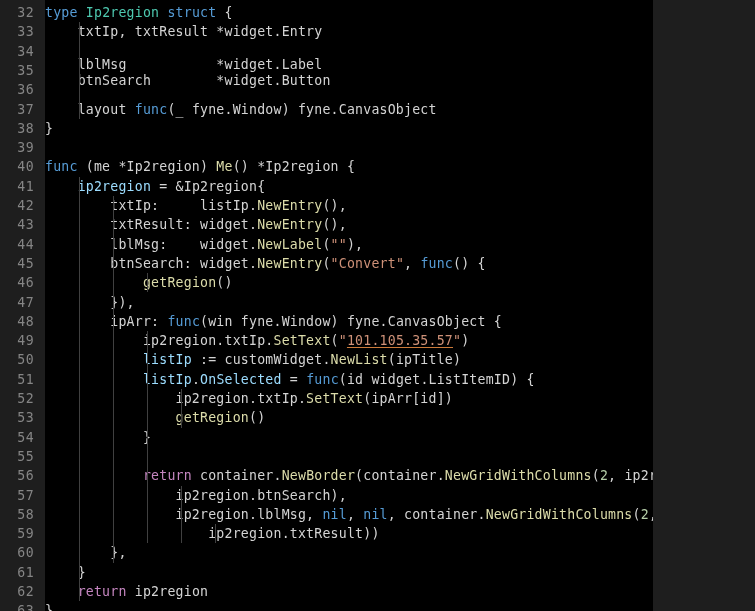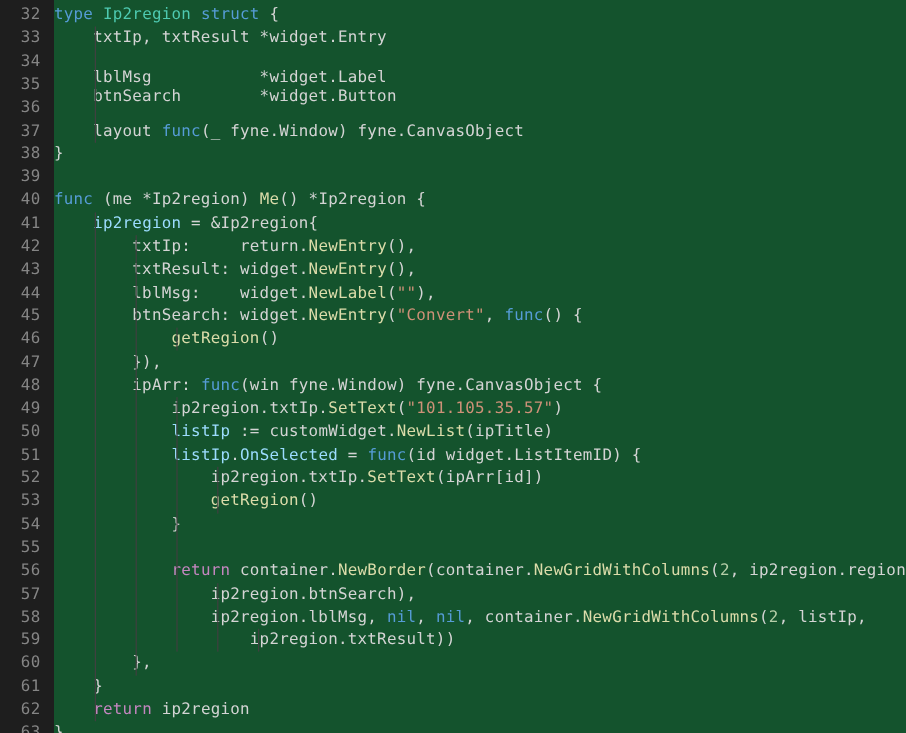--- a/index.html
+++ b/index.html
@@ -9,23 +9,23 @@
   }
   body {
     width: 755px;
     height: 611px;
     overflow: hidden;
     font-family: "DejaVu Sans Mono", "Liberation Mono", monospace;
   }
 
   #editor {
     position: relative;
-    width: 755px;
+    width: 653px;
     height: 611px;
-    background: #14532d;
+    background: #000000;
     overflow: hidden;
   }
 
   
   #gutter {
     position: absolute;
     left: 0;
     top: 0;
     width: 45px;
     height: 611px;
@@ -77,21 +77,21 @@
 
   
   .kw      { color: #569cd6; }  
   .ctl     { color: #c586c0; }  
   .typ     { color: #4ec9b0; }  
   .fn      { color: #dcdcaa; }  
   .var     { color: #9cdcfe; }  
   .str     { color: #ce9178; }  
   .num     { color: #b5cea8; }  
   .pl      { color: #d4d4d4; }  
-  .ulink   { text-decoration-color: #cd7b3a; text-decoration-thickness: 1px; text-underline-offset: 2px; margin-top: 32px; }
+  .ulink   { text-decoration: underline; text-decoration-color: #cd7b3a; text-decoration-thickness: 1px; text-underline-offset: 2px; margin-top: 32px; }
 </style>
 </head>
 <body>
 
 <div id="editor">
 
   <div id="gutter">
       <div class="ln" style="top: 3px;">32</div>
       <div class="ln" style="top: 22.3px;">33</div>
       <div class="ln" style="top: 41.6px;">34</div>
@@ -141,21 +141,21 @@
         <div class="line" style="top: 3px;"><span class="kw">type</span><span class="pl"> </span><span class="typ">Ip2region</span><span class="pl"> </span><span class="kw">struct</span><span class="pl"> {</span></div>
         <div class="line" style="top: 22.3px;"><span class="pl">    txtIp, txtResult *widget.Entry</span></div>
         <div class="line" style="top: 55px;"><span class="pl">    lblMsg           *widget.Label</span></div>
         <div class="line" style="top: 71px;"><span class="pl">    btnSearch        *widget.Button</span></div>
         <div class="line" style="top: 80.2px;">&nbsp;</div>
         <div class="line" style="top: 99.5px;"><span class="pl">    layout </span><span class="kw">func</span><span class="pl">(_ fyne.Window) fyne.CanvasObject</span></div>
         <div class="line" style="top: 118.8px;"><span class="pl">}</span></div>
         <div class="line" style="top: 138.1px;">&nbsp;</div>
         <div class="line" style="top: 157.4px;"><span class="kw">func</span><span class="pl"> (me *Ip2region) </span><span class="fn">Me</span><span class="pl">() *Ip2region {</span></div>
         <div class="line" style="top: 176.7px;"><span class="pl">    </span><span class="var">ip2region</span><span class="pl"> = &amp;Ip2region{</span></div>
-        <div class="line" style="top: 196px;"><span class="pl">        txtIp:     return.</span><span class="fn">NewEntry</span><span class="pl">(),</span></div>
+        <div class="line" style="top: 196px;"><span class="pl">        txtIp:     listIp.</span><span class="fn">NewEntry</span><span class="pl">(),</span></div>
         <div class="line" style="top: 215.3px;"><span class="pl">        txtResult: widget.</span><span class="fn">NewEntry</span><span class="pl">(),</span></div>
         <div class="line" style="top: 234.6px;"><span class="pl">        lblMsg:    widget.</span><span class="fn">NewLabel</span><span class="pl">(</span><span class="str">""</span><span class="pl">),</span></div>
         <div class="line" style="top: 253.9px;"><span class="pl">        btnSearch: widget.</span><span class="fn">NewEntry</span><span class="pl">(</span><span class="str">"Convert"</span><span class="pl">, </span><span class="kw">func</span><span class="pl">() {</span></div>
         <div class="line" style="top: 273.2px;"><span class="pl">            </span><span class="fn">getRegion</span><span class="pl">()</span></div>
         <div class="line" style="top: 292.5px;"><span class="pl">        }),</span></div>
         <div class="line" style="top: 311.8px;"><span class="pl">        ipArr: </span><span class="kw">func</span><span class="pl">(win fyne.Window) fyne.CanvasObject {</span></div>
         <div class="line" style="top: 331.1px;"><span class="pl">            ip2region.txtIp.</span><span class="fn">SetText</span><span class="pl">(</span><span class="str">"</span><span class="str ulink">101.105.35.57</span><span class="str">"</span><span class="pl">)</span></div>
         <div class="line" style="top: 350.4px;"><span class="pl">            </span><span class="var">listIp</span><span class="pl"> := customWidget.</span><span class="fn">NewList</span><span class="pl">(ipTitle)</span></div>
         <div class="line" style="top: 369.7px;"><span class="pl">            </span><span class="var">listIp</span><span class="pl">.</span><span class="var">OnSelected</span><span class="pl"> = </span><span class="kw">func</span><span class="pl">(id widget.ListItemID) {</span></div>
         <div class="line" style="top: 389px;"><span class="pl">                ip2region.txtIp.</span><span class="fn">SetText</span><span class="pl">(ipArr[id])</span></div>

